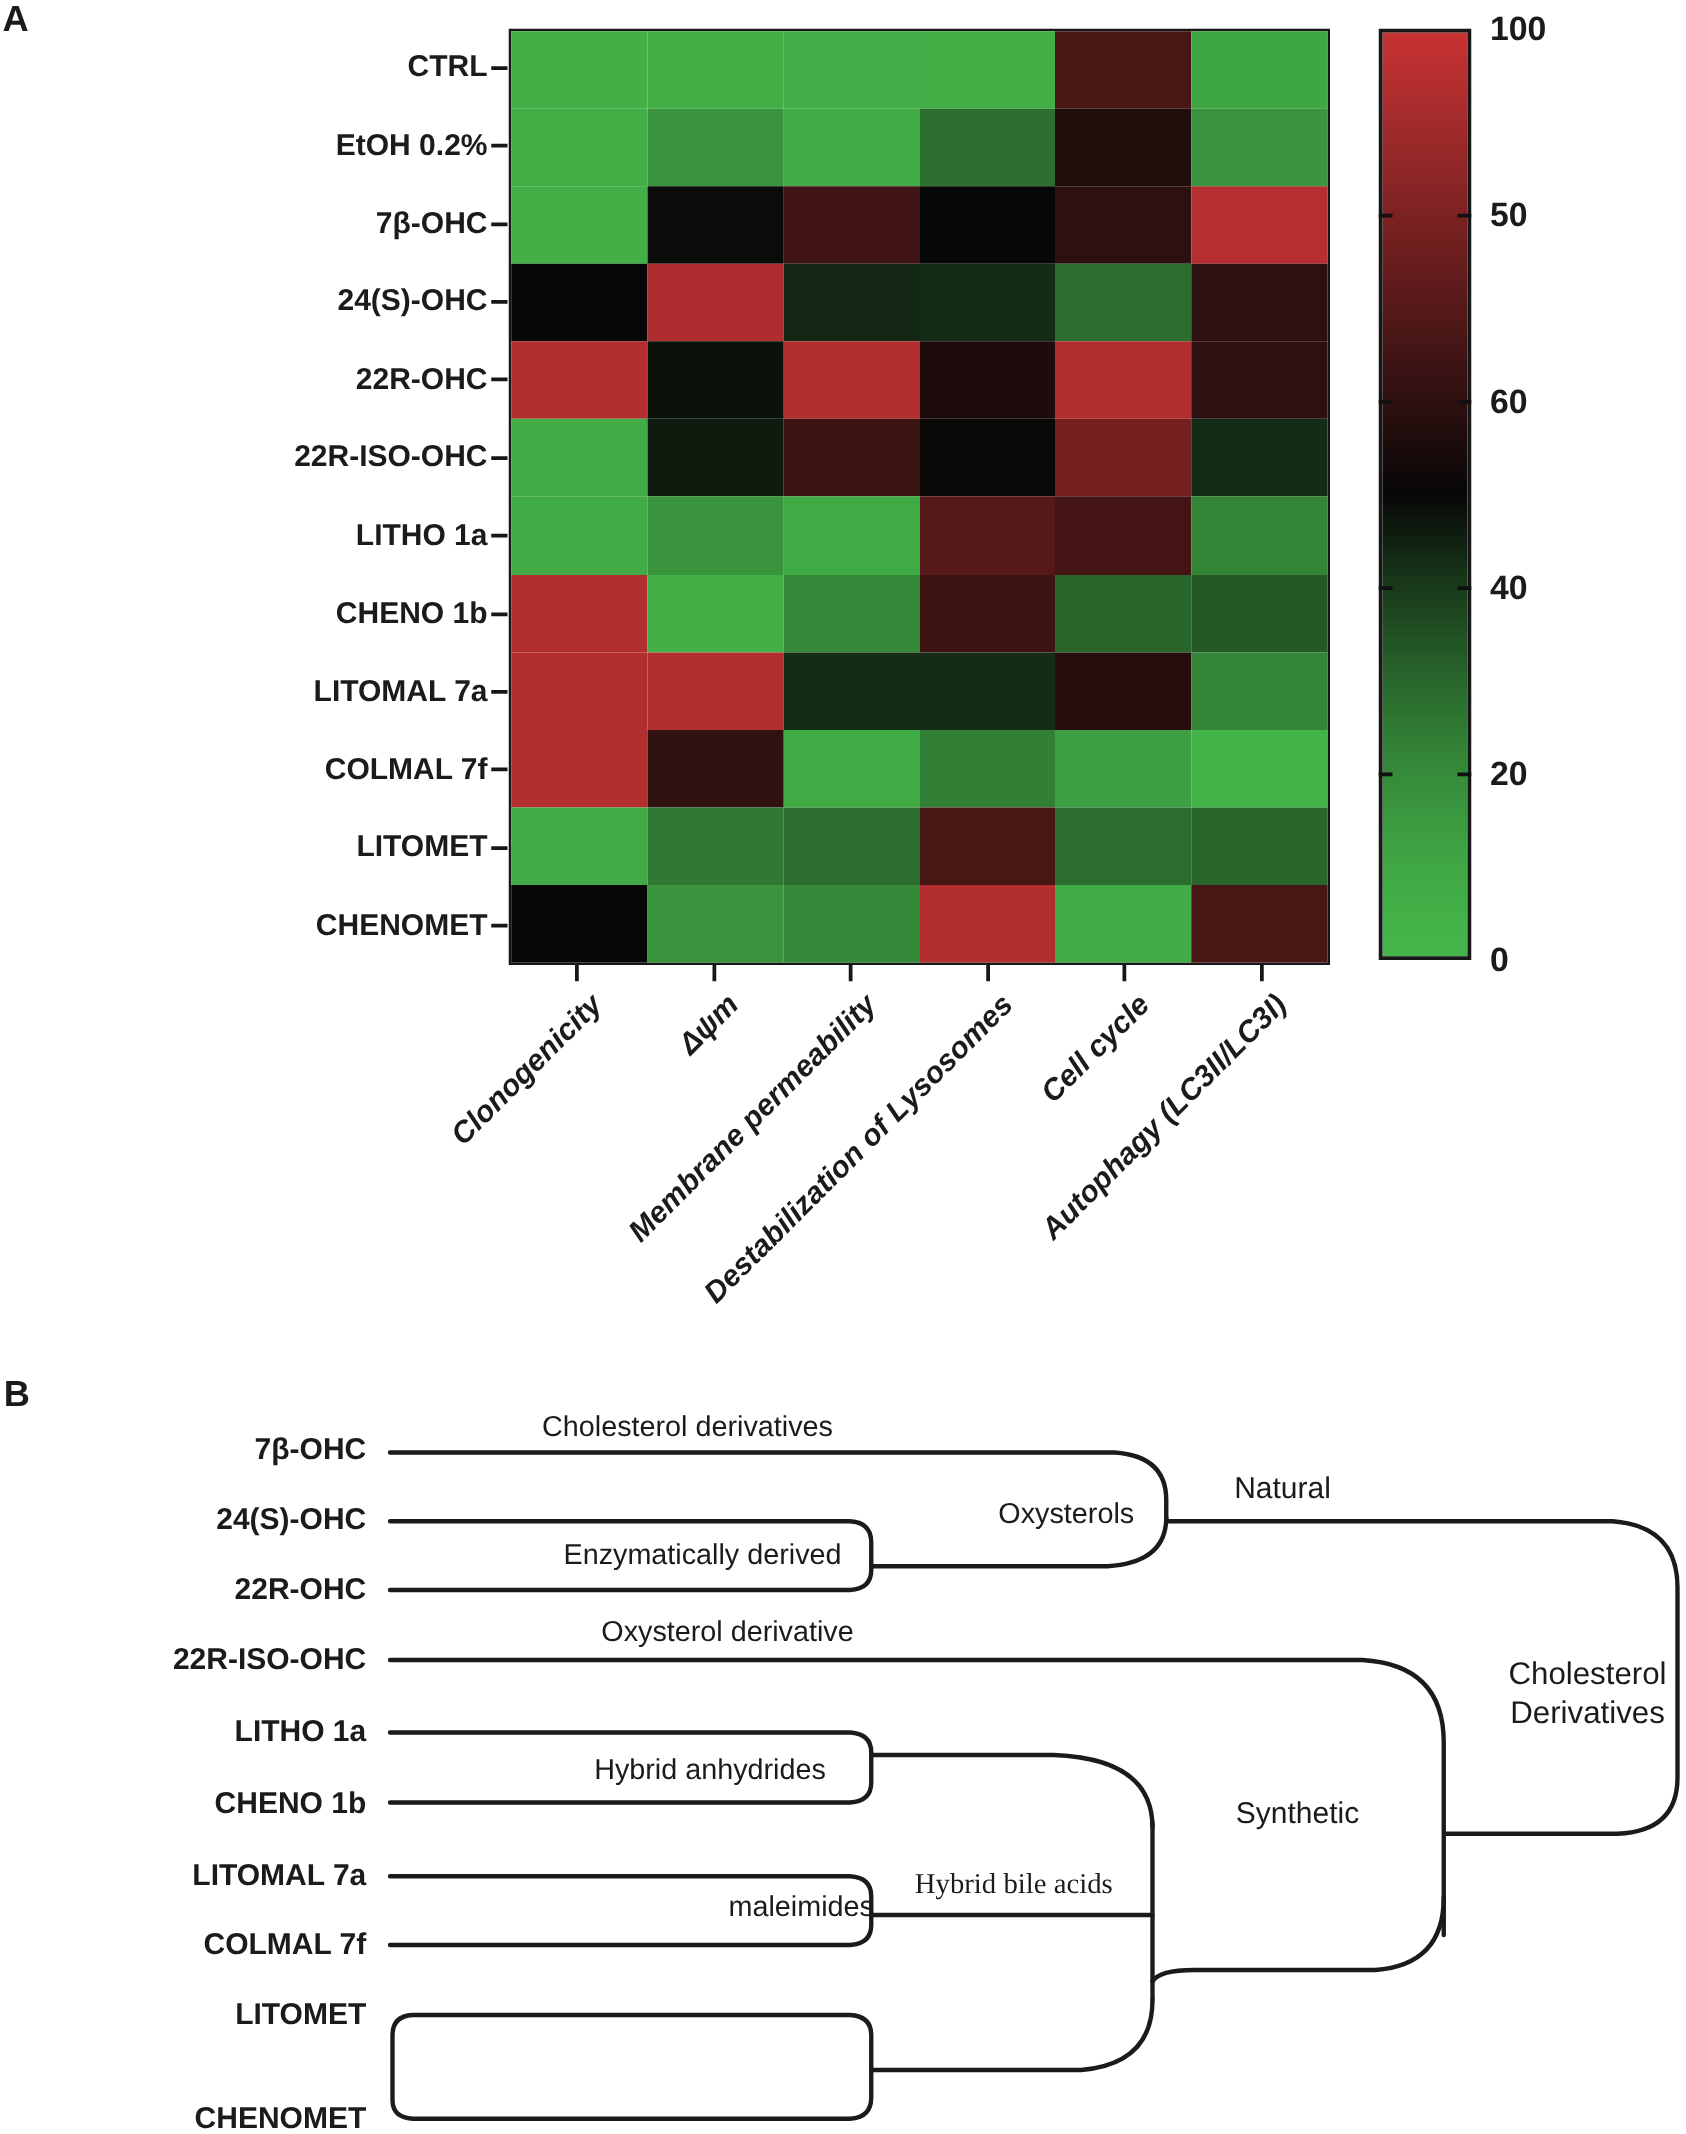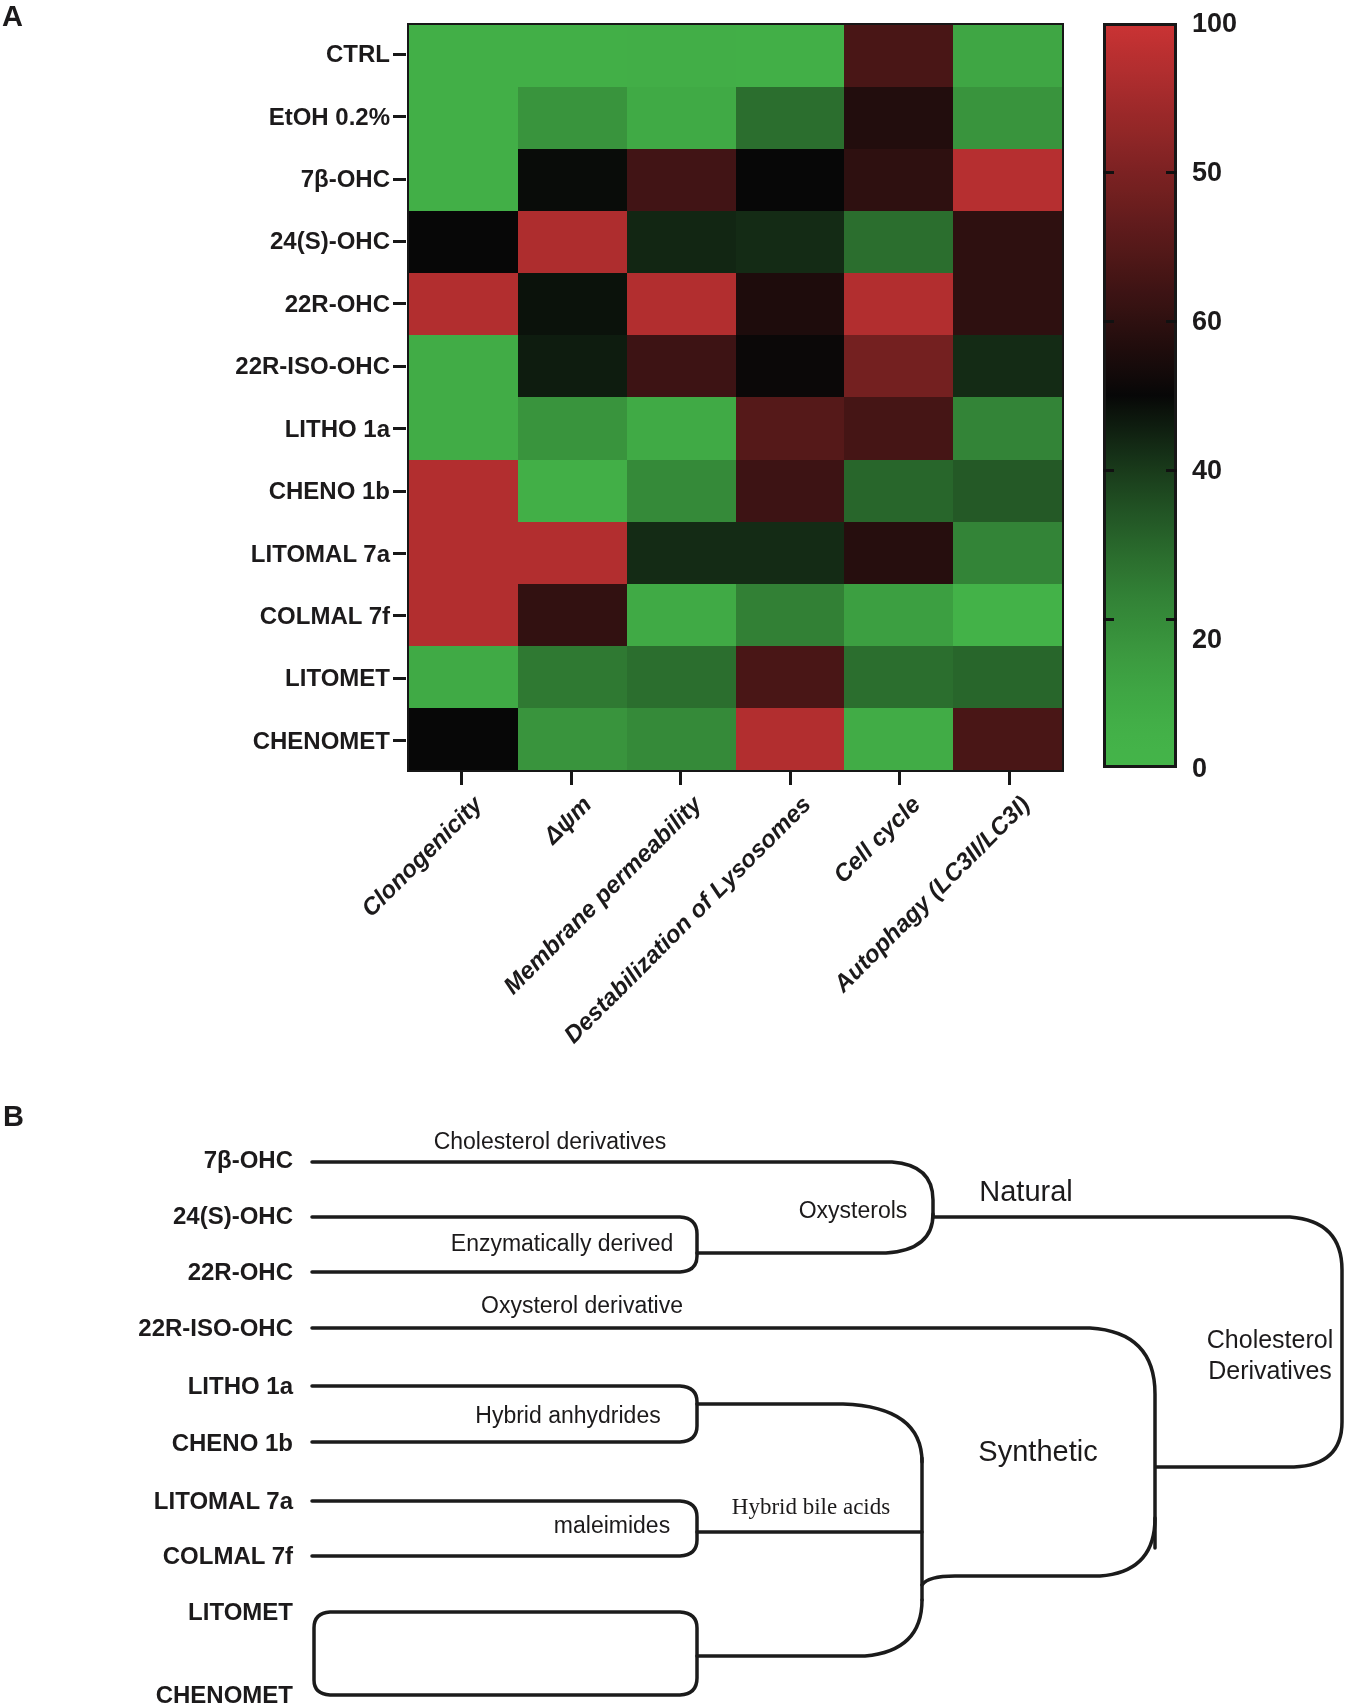--- a/index.html
+++ b/index.html
@@ -20,21 +20,21 @@
   
   #cbar{position:absolute;left:1103px;top:23px;width:74px;height:745px;border:3px solid #171717;box-sizing:border-box;}
   .cbtick-label{position:absolute;left:1192px;font-size:27px;font-weight:700;line-height:30px;}
   .cbtick{position:absolute;height:3px;width:11px;background:#111;}
   
   #dendro-svg{position:absolute;left:0;top:0;width:1349px;height:1707px;}
   .dpath{fill:none;stroke:#1b1b1b;stroke-width:3.5px;stroke-linecap:round;stroke-linejoin:round;}
   .cmp{position:absolute;right:1056px;font-size:24px;font-weight:700;white-space:nowrap;text-align:right;line-height:30px;}
   .bann{position:absolute;font-size:23px;font-weight:400;white-space:nowrap;line-height:26px;}
   .bann-center{transform:translateX(-50%);}
-  .big-ann{font-size:29px;}
+  .big-ann{font-size:24px;}
   #ann-ethanol{white-space:normal;width:335px;font-size:21px;line-height:26px;}
   #ann-chol-deriv{white-space:normal;width:220px;text-align:center;font-size:25px;line-height:31px;transform:translateX(-50%);}
 </style>
 </head>
 <body>
 
 <div id="fig">
 
   <div class="abs panel-letter" style="left:2px;top:0px;">A</div>
 
@@ -160,21 +160,21 @@
       <div class="cbtick-label" style="top: 8px;">100</div>
       <div class="cbtick-label" style="top: 157px;">50</div>
       <div class="cbtick" style="left: 1103px; top: 170.5px;"></div>
       <div class="cbtick" style="left: 1166px; top: 170.5px;"></div>
       <div class="cbtick-label" style="top: 306px;">60</div>
       <div class="cbtick" style="left: 1103px; top: 319.5px;"></div>
       <div class="cbtick" style="left: 1166px; top: 319.5px;"></div>
       <div class="cbtick-label" style="top: 455px;">40</div>
       <div class="cbtick" style="left: 1103px; top: 468.5px;"></div>
       <div class="cbtick" style="left: 1166px; top: 468.5px;"></div>
-      <div class="cbtick-label" style="top: 624px;">20</div>
+      <div class="cbtick-label" style="top: 604px;">20</div>
       <div class="cbtick" style="left: 1103px; top: 617.5px;"></div>
       <div class="cbtick" style="left: 1166px; top: 617.5px;"></div>
       <div class="cbtick-label" style="top: 753px;">0</div>
     </div>
 
   <div class="abs panel-letter" style="left:3px;top:1100px;">B</div>
 
   <svg id="dendro-svg" viewBox="0 0 1349 1707" xmlns="http://www.w3.org/2000/svg">
     <path class="dpath" d="M312,1162 H892 Q933,1165 933,1200 V1216"></path>
     <path class="dpath" d="M312,1217 H680 Q697,1218 697,1234 V1256 Q697,1271 680,1272 H312"></path>
@@ -203,18 +203,18 @@
       <div class="cmp" style="top: 1597px;">LITOMET</div>
       <div class="cmp" style="top: 1680px;">CHENOMET</div>
     </div>
 
   <div class="abs bann bann-center" style="left:550px;top:1128px;">Cholesterol derivatives</div>
   <div class="abs bann bann-center" style="left:562px;top:1230px;">Enzymatically derived</div>
   <div class="abs bann bann-center" style="left:853px;top:1197px;">Oxysterols</div>
   <div class="abs bann bann-center" style="left:582px;top:1292px;">Oxysterol derivative</div>
   <div class="abs bann bann-center big-ann" style="left:1026px;top:1178px;">Natural</div>
   <div class="abs bann bann-center" style="left:568px;top:1402px;">Hybrid anhydrides</div>
-  <div class="abs bann bann-center" style="left:612px;top:1512px;text-align:right;">maleimides</div>
+  <div class="abs bann bann-center" style="left:641px;top:1512px;text-align:right;">maleimides</div>
   <div class="abs bann bann-center" style="left:811px;top:1494px;font-family:Liberation Serif, serif;">Hybrid bile acids</div>
   <div class="abs bann bann-center big-ann" style="left:1038px;top:1438px;">Synthetic</div>
   <div class="abs bann" id="ann-chol-deriv" style="left:1270px;top:1324px;">Cholesterol Derivatives</div>
 
 </div>
 
 </body></html>

